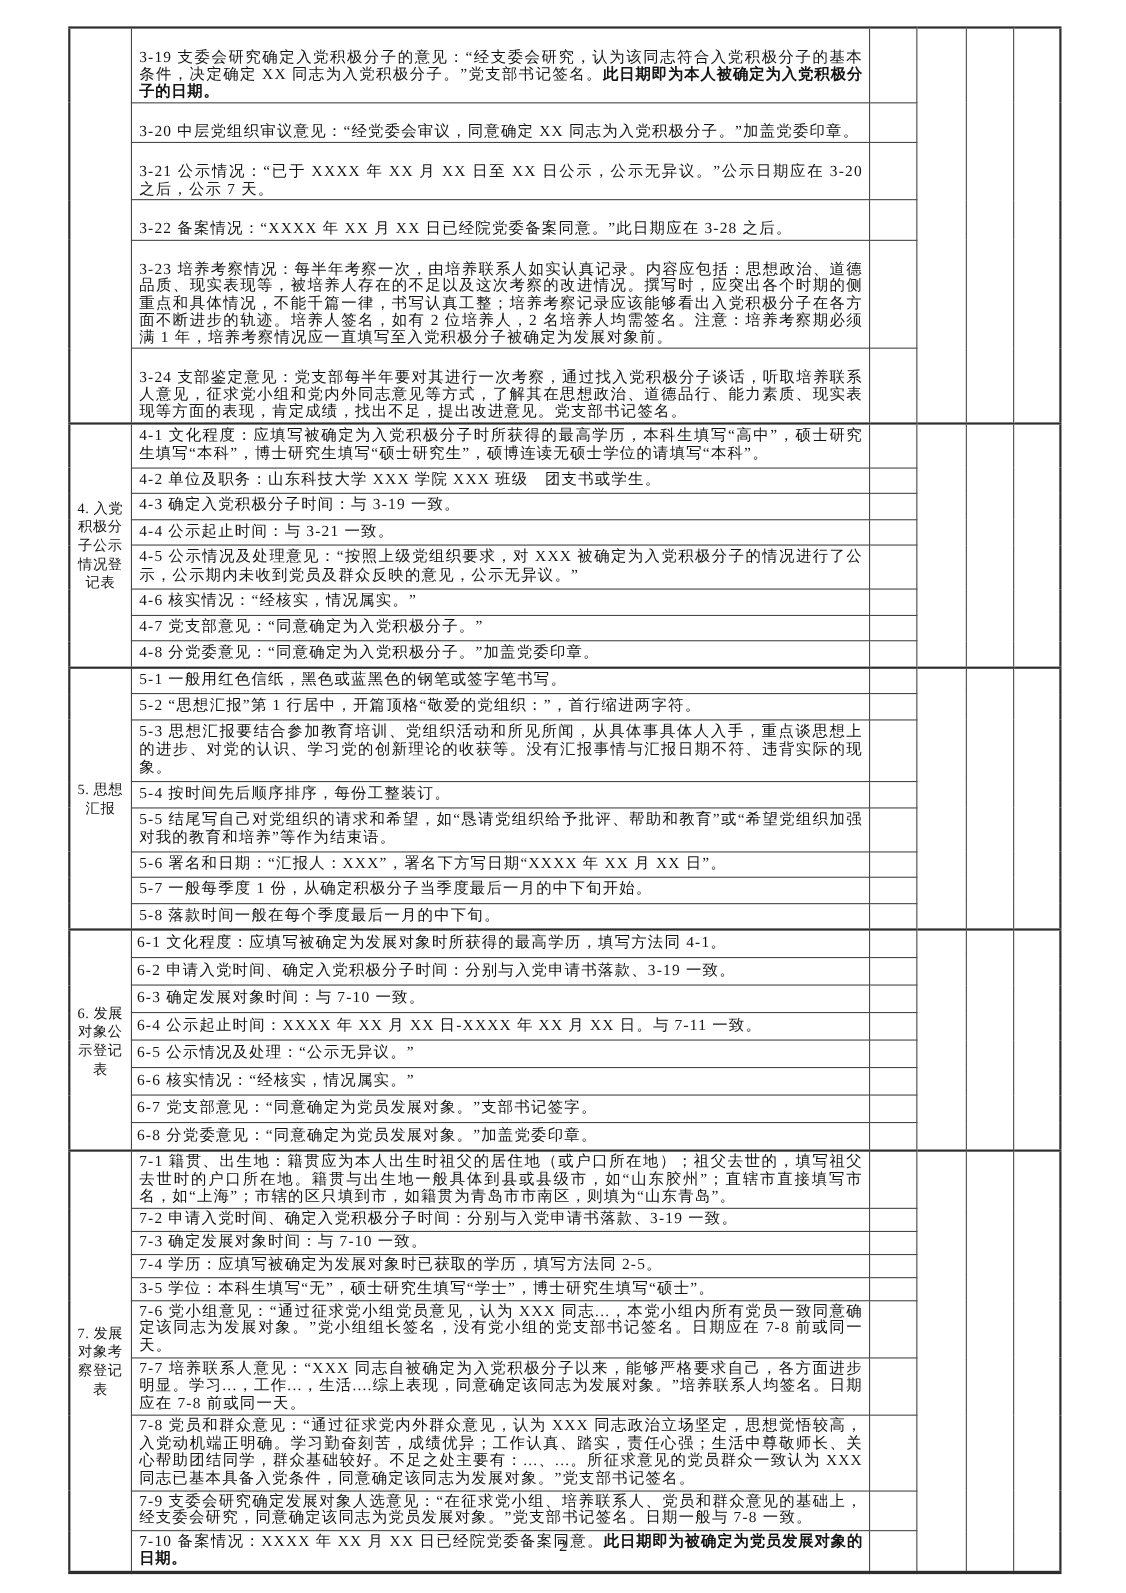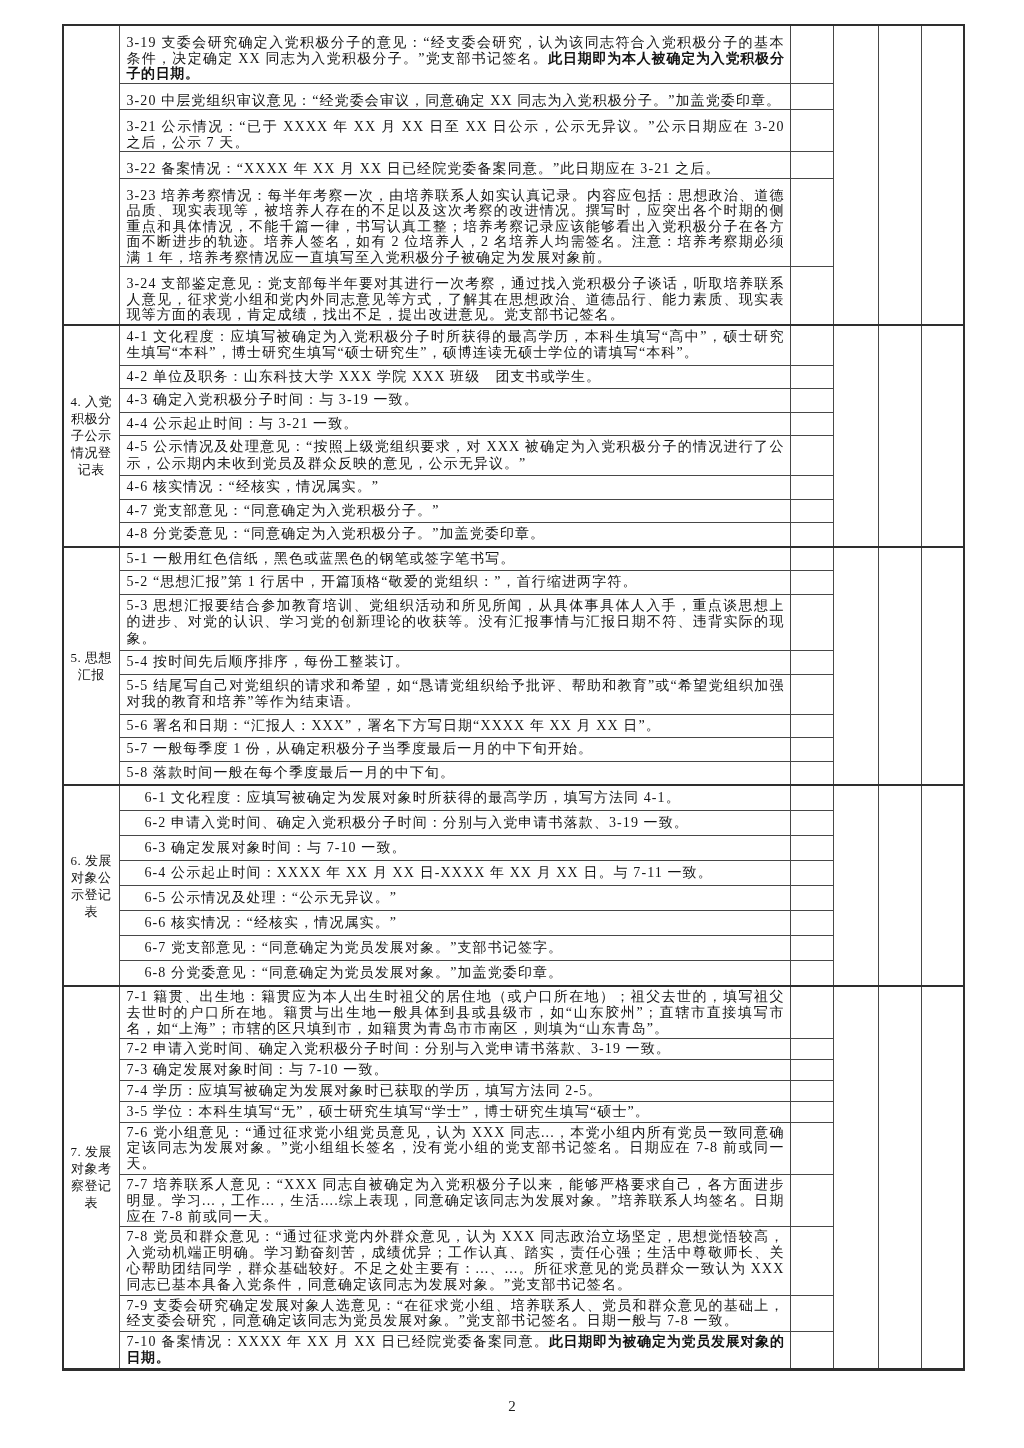--- a/index.html
+++ b/index.html
@@ -43,24 +43,24 @@
     margin-left: 19px;
   }
   td.content-cell {
     font-size: 14px;
     letter-spacing: 1.1px;
     text-align: justify;
     word-break: break-all;
   }
   td.content-cell .bold-part { font-weight: 700; letter-spacing: 0.6px; }
   
-  tr.sec-s3 td.content-cell { line-height: 15.5px; padding: 9px 5px 1px 7px; }
+  tr.sec-s3 td.content-cell { line-height: 15.5px; padding: 19px 5px 1px 7px; }
   tr.sec-s4 td.content-cell { line-height: 16.5px; padding: 3px 5px 3px 7px; margin-top: 16px; }
   tr.sec-s5 td.content-cell { line-height: 16.5px; padding: 3px 5px 3px 7px; }
-  tr.sec-s6 td.content-cell { line-height: 16px;   padding: 4px 5px 4px 25px; }
+  tr.sec-s6 td.content-cell { line-height: 16px;   padding: 4px 5px 4px 5px; }
   tr.sec-s7 td.content-cell { line-height: 15.8px; padding: 2px 5px 2px 7px; }
   .page-number {
     position: absolute;
     left: 0; top: 1398px;
     width: 100%;
     text-align: center;
     font-size: 15px;
     color: #1a1a1a;
   }
 </style>
@@ -87,21 +87,21 @@
       </tr>
       <tr class="sec-s3">
         <td class="content-cell"><span class="text-part">3-20 中层党组织审议意见：“经党委会审议，同意确定 XX 同志为入党积极分子。”加盖党委印章。</span></td>
         <td class="check-cell"></td>
       </tr>
       <tr class="sec-s3">
         <td class="content-cell"><span class="text-part">3-21 公示情况：“已于 XXXX 年 XX 月 XX 日至 XX 日公示，公示无异议。”公示日期应在 3-20 之后，公示 7 天。</span></td>
         <td class="check-cell"></td>
       </tr>
       <tr class="sec-s3">
-        <td class="content-cell"><span class="text-part">3-22 备案情况：“XXXX 年 XX 月 XX 日已经院党委备案同意。”此日期应在 3-21 之后。</span></td>
+        <td class="content-cell"><span class="text-part">3-22 备案情况：“XXXX 年 XX 月 XX 日已经院党委备案同意。”此日期应在 3-28 之后。</span></td>
         <td class="check-cell"></td>
       </tr>
       <tr class="sec-s3">
         <td class="content-cell"><span class="text-part">3-23 培养考察情况：每半年考察一次，由培养联系人如实认真记录。内容应包括：思想政治、道德品质、现实表现等，被培养人存在的不足以及这次考察的改进情况。撰写时，应突出各个时期的侧重点和具体情况，不能千篇一律，书写认真工整；培养考察记录应该能够看出入党积极分子在各方面不断进步的轨迹。培养人签名，如有 2 位培养人，2 名培养人均需签名。注意：培养考察期必须满 1 年，培养考察情况应一直填写至入党积极分子被确定为发展对象前。</span></td>
         <td class="check-cell"></td>
       </tr>
       <tr class="sec-s3">
         <td class="content-cell"><span class="text-part">3-24 支部鉴定意见：党支部每半年要对其进行一次考察，通过找入党积极分子谈话，听取培养联系人意见，征求党小组和党内外同志意见等方式，了解其在思想政治、道德品行、能力素质、现实表现等方面的表现，肯定成绩，找出不足，提出改进意见。党支部书记签名。</span></td>
         <td class="check-cell"></td>
       </tr>

